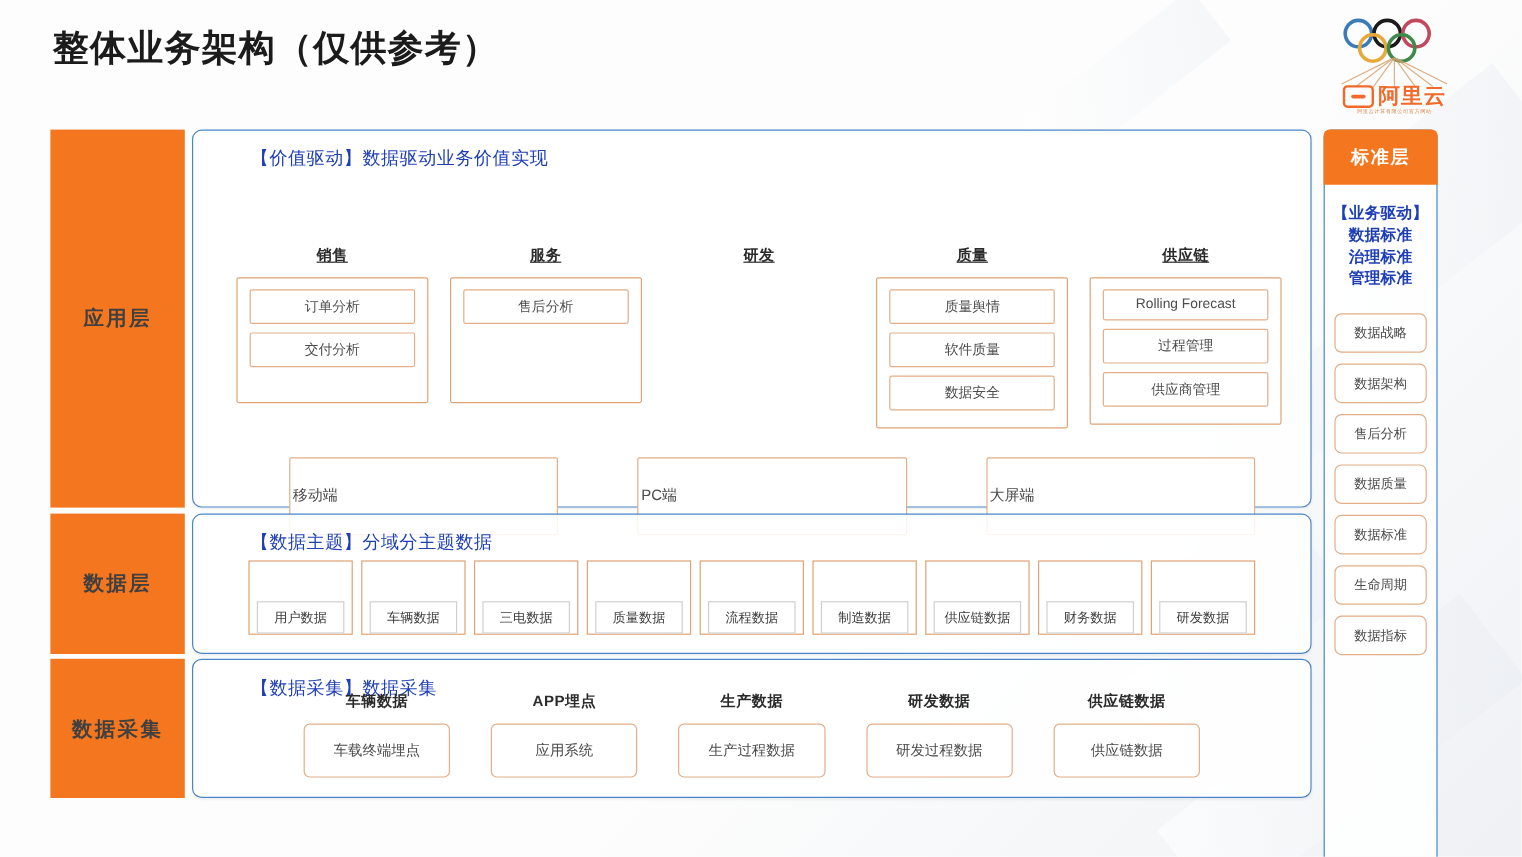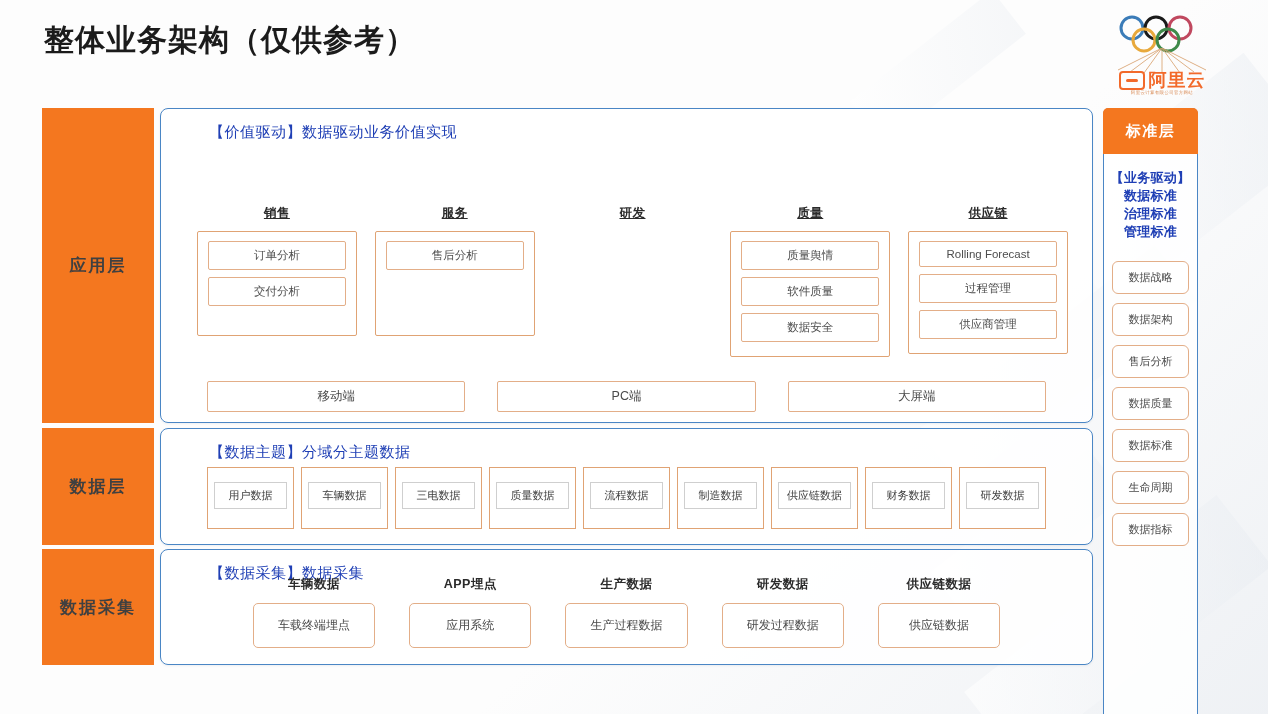--- a/index.html
+++ b/index.html
@@ -111,32 +111,33 @@
     padding: 6px 2px; white-space: nowrap;
   }
 
   
   .terminals {
     position: absolute; left: 46px; right: 46px; top: 272px;
     display: flex; gap: 32px;
   }
   .terminal {
     flex: 1; border: 1px solid #e3ae88; border-radius: 2px; background: #fff;
-    text-align: center; font-size: 12.5px; color: #4a4a4a;
-    padding: 6px 2px;
+    font-size: 12.5px; color: #4a4a4a;
+    padding: 23px 2px;
+    margin-left: 34px;
   }
 
   
   .data-cells {
     position: absolute; left: 46px; right: 46px; top: 38px;
     display: flex; gap: 7px;
   }
   .data-cell {
     flex: 1; border: 1px solid #e0a374; background: #fff;
-    height: 62px; display: flex; align-items: flex-start; justify-content: center;
+    height: 62px; display: flex; align-items: flex-end; justify-content: center;
     padding: 0 6px;
   }
   .data-chip {
     width: 100%; border: 1px solid #cfcfcf; background: #fff;
     text-align: center; font-size: 11px; color: #3d3d3d;
     padding: 5px 0; margin-top: 14px; white-space: nowrap;
   }
 
   
   .coll-groups {

